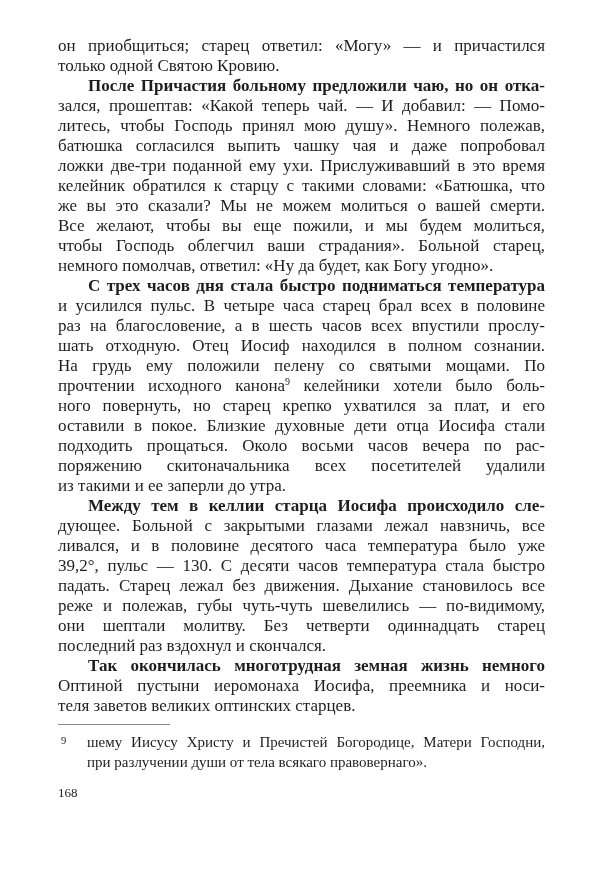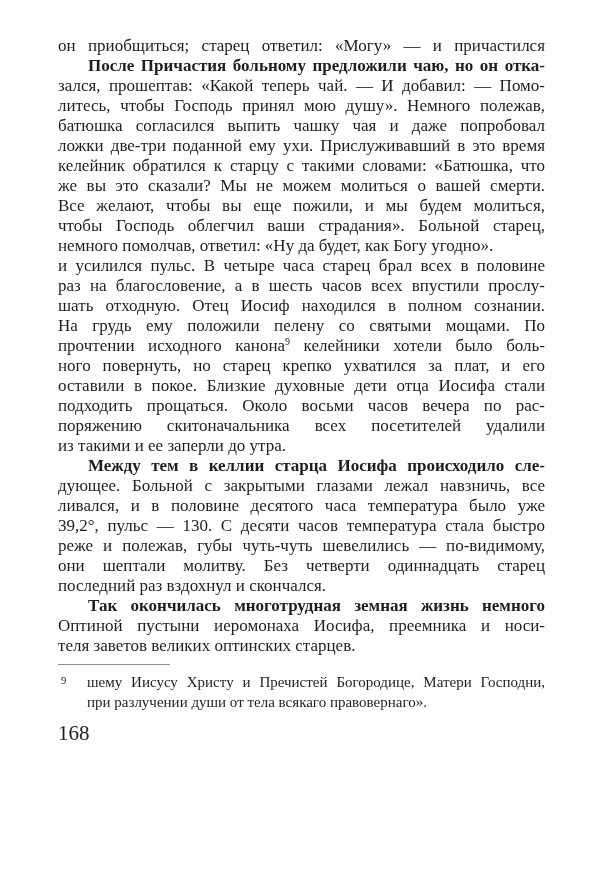--- a/index.html
+++ b/index.html
@@ -56,61 +56,64 @@
     padding-left: 29px;
   }
   .footnote .marker {
     position: absolute;
     left: 3px;
     top: -1px;
     font-size: 10.5px;
   }
   .page-number {
     margin-top: 11px;
-    font-size: 21px;
+    font-size: 13px;
     line-height: 20px;
   }
 </style>
 </head>
 <body>
 
 <div class="page">
   <main class="main-text" id="main-text">
       <div class="para">
         <div class="line">он приобщиться; старец ответил: «Могу» — и причастился</div>
+        <div class="line last">только одной Святою Кровию.</div>
       </div>
       <div class="para">
         <div class="line indent">После Причастия больному предложили чаю, но он отка-</div>
         <div class="line">зался, прошептав: «Какой теперь чай. — И добавил: — Помо-</div>
         <div class="line">литесь, чтобы Господь принял мою душу». Немного полежав,</div>
         <div class="line">батюшка согласился выпить чашку чая и даже попробовал</div>
         <div class="line">ложки две-три поданной ему ухи. Прислуживавший в это время</div>
         <div class="line">келейник обратился к старцу с такими словами: «Батюшка, что</div>
         <div class="line">же вы это сказали? Мы не можем молиться о вашей смерти.</div>
         <div class="line">Все желают, чтобы вы еще пожили, и мы будем молиться,</div>
         <div class="line">чтобы Господь облегчил ваши страдания». Больной старец,</div>
         <div class="line last">немного помолчав, ответил: «Ну да будет, как Богу угодно».</div>
       </div>
       <div class="para">
+        <div class="line indent">С трех часов дня стала быстро подниматься температура</div>
         <div class="line">и усилился пульс. В четыре часа старец брал всех в половине</div>
         <div class="line">раз на благословение, а в шесть часов всех впустили прослу-</div>
         <div class="line">шать отходную. Отец Иосиф находился в полном сознании.</div>
         <div class="line">На грудь ему положили пелену со святыми мощами. По</div>
         <div class="line">прочтении исходного канона<sup>9</sup> келейники хотели было боль-</div>
         <div class="line">ного повернуть, но старец крепко ухватился за плат, и его</div>
         <div class="line">оставили в покое. Близкие духовные дети отца Иосифа стали</div>
         <div class="line">подходить прощаться. Около восьми часов вечера по рас-</div>
         <div class="line">поряжению скитоначальника всех посетителей удалили</div>
         <div class="line last">из такими и ее заперли до утра.</div>
       </div>
       <div class="para">
         <div class="line indent">Между тем в келлии старца Иосифа происходило сле-</div>
         <div class="line">дующее. Больной с закрытыми глазами лежал навзничь, все</div>
         <div class="line">ливался, и в половине десятого часа температура было уже</div>
         <div class="line">39,2°, пульс — 130. С десяти часов температура стала быстро</div>
+        <div class="line">падать. Старец лежал без движения. Дыхание становилось все</div>
         <div class="line">реже и полежав, губы чуть-чуть шевелились — по-видимому,</div>
         <div class="line">они шептали молитву. Без четверти одиннадцать старец</div>
         <div class="line last">последний раз вздохнул и скончался.</div>
       </div>
       <div class="para">
         <div class="line indent">Так окончилась многотрудная земная жизнь немного</div>
         <div class="line">Оптиной пустыни иеромонаха Иосифа, преемника и носи-</div>
         <div class="line last">теля заветов великих оптинских старцев.</div>
       </div>
     </main>

